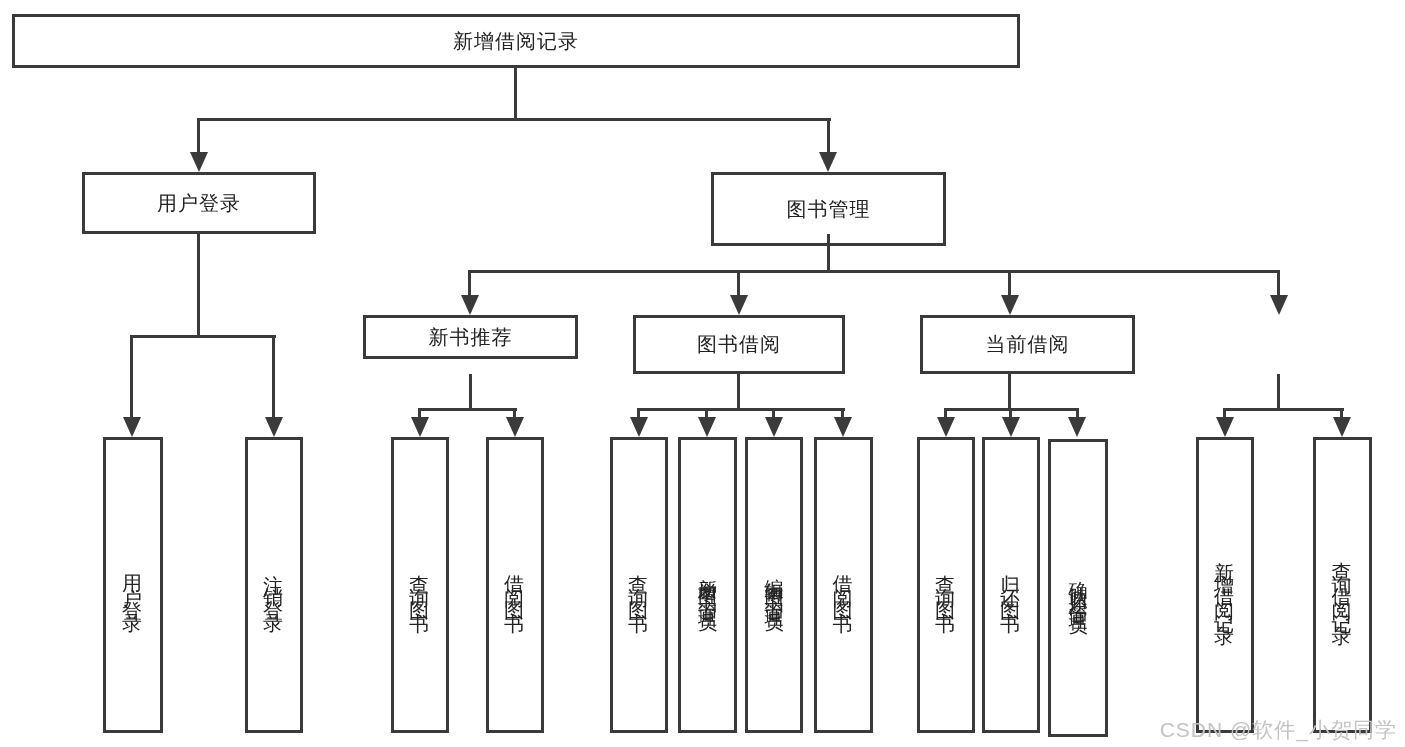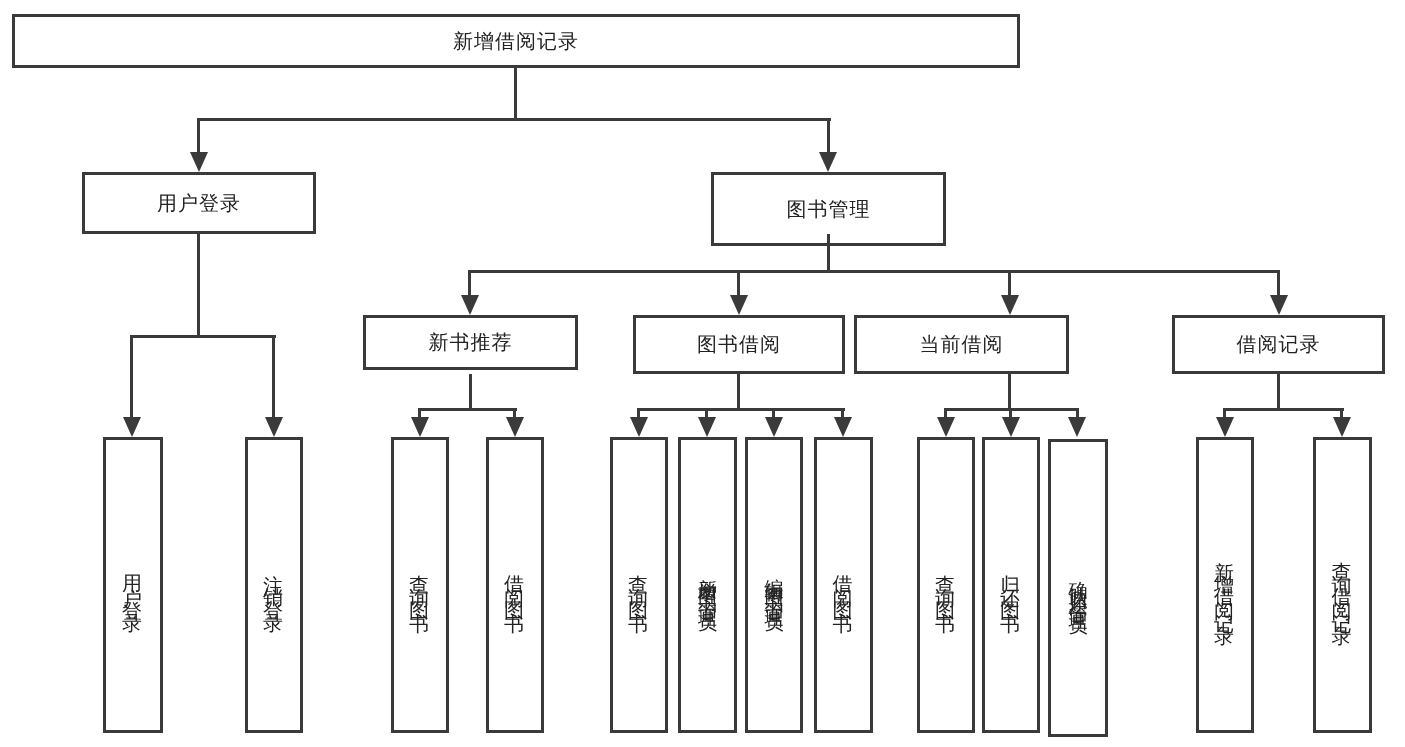--- a/index.html
+++ b/index.html
@@ -53,31 +53,28 @@
   <div class="lh" style="left:468px;top:270px;width:812px;"></div>
   <div class="lv" style="left:468px;top:270px;height:27px;"></div>
   <div class="lv" style="left:737px;top:270px;height:27px;"></div>
   <div class="lv" style="left:1008px;top:270px;height:27px;"></div>
   <div class="lv" style="left:1277px;top:270px;height:27px;"></div>
   <div class="arr" style="left:461px;top:295px;"></div>
   <div class="arr" style="left:730px;top:295px;"></div>
   <div class="arr" style="left:1001px;top:295px;"></div>
   <div class="arr" style="left:1270px;top:295px;"></div>
 
-  <div class="box" style="left:363px;top:315px;width:215px;height:55px;">
+  <div class="box" style="left:363px;top:315px;width:215px;height:44px;">
     <span>新书推荐</span>
   </div>
   <div class="box" style="left:633px;top:315px;width:212px;height:59px;">
     <span>图书借阅</span>
   </div>
-  <div class="box" style="left:854px;top:315px;width:215px;height:59px;">
+  <div class="box" style="left:920px;top:315px;width:215px;height:59px;">
     <span>当前借阅</span>
-  </div>
-  <div class="box" style="left:1172px;top:315px;width:213px;height:59px;">
-    <span>借阅记录</span>
   </div>
 
   <div class="lv" style="left:469px;top:374px;height:37px;"></div>
   <div class="lh" style="left:418px;top:408px;width:99px;"></div>
   <div class="lv" style="left:418px;top:408px;height:11px;"></div>
   <div class="lv" style="left:513px;top:408px;height:11px;"></div>
   <div class="arr" style="left:411px;top:417px;"></div>
   <div class="arr" style="left:506px;top:417px;"></div>
 
   <div class="lv" style="left:737px;top:374px;height:37px;"></div>
@@ -144,14 +141,15 @@
     <span>确认归还（管理员）</span>
   </div>
 
   <div class="box vbox" style="left:1196px;top:437px;width:58px;height:296px;">
     <span>新增借阅记录</span>
   </div>
   <div class="box vbox" style="left:1313px;top:437px;width:59px;height:296px;">
     <span>查询借阅记录</span>
   </div>
 
+  <div class="watermark">CSDN @软件_小贺同学</div>
 
 </div>
 
 </body></html>

